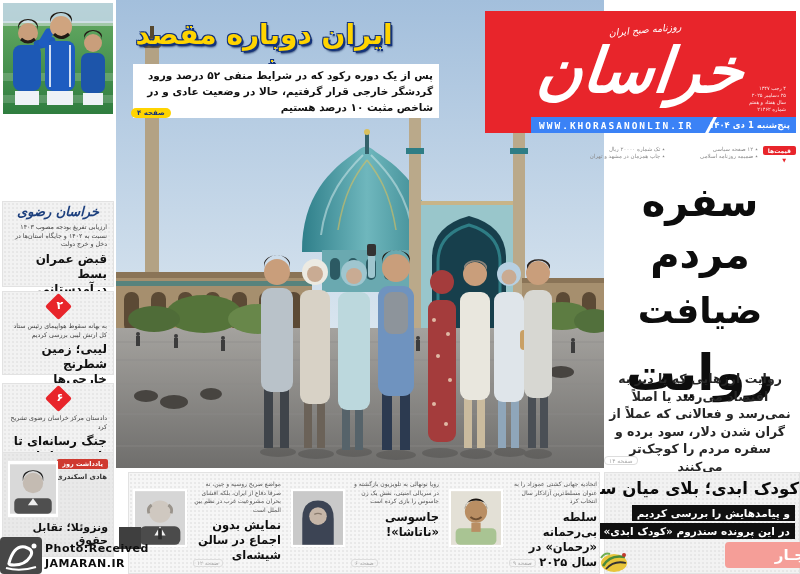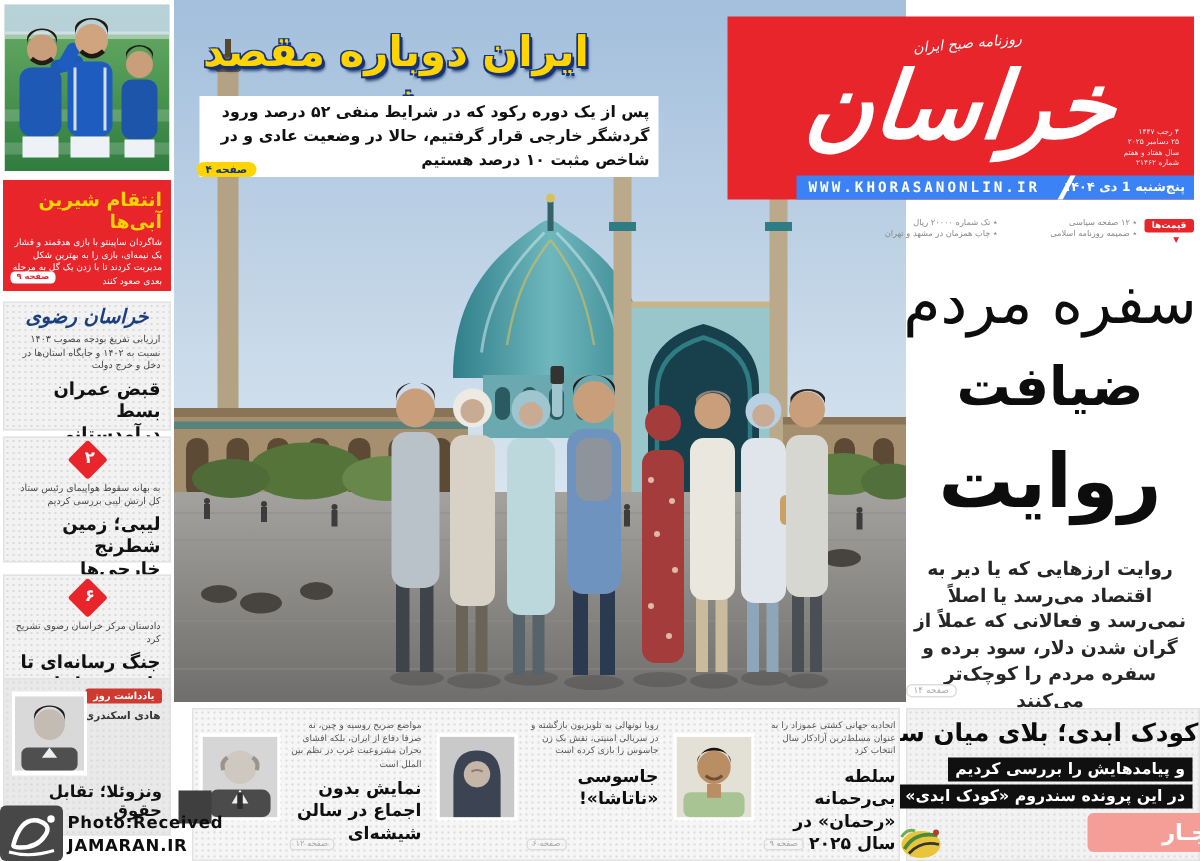--- a/index.html
+++ b/index.html
@@ -76,21 +76,21 @@
   #info-tag-arrow { position:absolute; right:10px; top:12px; color:#e8252b; font-size:5px; }
   #info-items {
     position:absolute; right:38px; top:1px; width:180px;
     display:grid; grid-template-columns:1fr 1fr; direction:rtl;
     column-gap:6px; row-gap:1px;
   }
   #info-items span { font-size:5.5px; color:#8a8a8a; text-align:right; white-space:nowrap; overflow:hidden; }
 
   
   #main-headline { left:602px; top:176px; width:196px; text-align:center; color:#0d0d0d; }
-  #main-headline .l1 { font-size:40px; font-weight:normal; line-height:52px; }
+  #main-headline .l1 { font-size:40px; font-weight:bold; line-height:52px; }
   #main-headline .l2 { font-size:36px; font-weight:bold; line-height:62px; }
   #main-headline .l3 { font-size:50px; font-weight:bold; line-height:62px; }
   #main-deck {
     left:606px; top:370px; width:188px; font-size:12.5px; line-height:17.5px;
     color:#262626; text-align:center; font-weight:bold;
   }
   #main-page-tag { left:604px; top:456px; font-size:6px; color:#aaa; border:1px solid #ddd; padding:0 4px; border-radius:4px; }
 
   
   #feature { left:604px; top:472px; width:196px; height:102px; }
@@ -442,25 +442,20 @@
         </g>
       <rect x="44" y="88" width="26" height="14" fill="#eef2f6"></rect>
 
       <rect x="78" y="50" width="24" height="40" rx="7" fill="#1d55aa"></rect>
       <circle cx="90" cy="40" r="9" fill="#c99e7b"></circle>
       <path d="M81 37 a9 9 0 0 1 18 0 l0 -4 a9 6 0 0 0 -18 0 Z" fill="#241d17"></path>
       <rect x="80" y="90" width="20" height="12" fill="#eef2f6"></rect>
     </svg>
   </div>
 
-  <div class="abs" id="sport-box">
-    <div id="sport-title">انتقام شیرین آبی‌ها</div>
-    <div id="sport-body">شاگردان ساپینتو با بازی هدفمند و فشار یک نیمه‌ای، بازی را به بهترین شکل مدیریت کردند تا با زدن یک گل به مرحله بعدی صعود کنند</div>
-    <span id="sport-tag">صفحه ۹</span>
-  </div>
 
   <div class="abs dotted side-panel" id="razavi">
     <div id="razavi-brand">خراسان رضوی</div>
     <div class="kicker-s">ارزیابی تفریغ بودجه مصوب ۱۴۰۳ نسبت به ۱۴۰۲ و جایگاه استان‌ها در دخل و خرج دولت</div>
     <div class="title-s">قبض عمران بسط درآمدستانی</div>
   </div>
 
   <div class="abs dotted side-panel" id="side-item-2">
     <div class="diamond">
       <span>۲</span>

